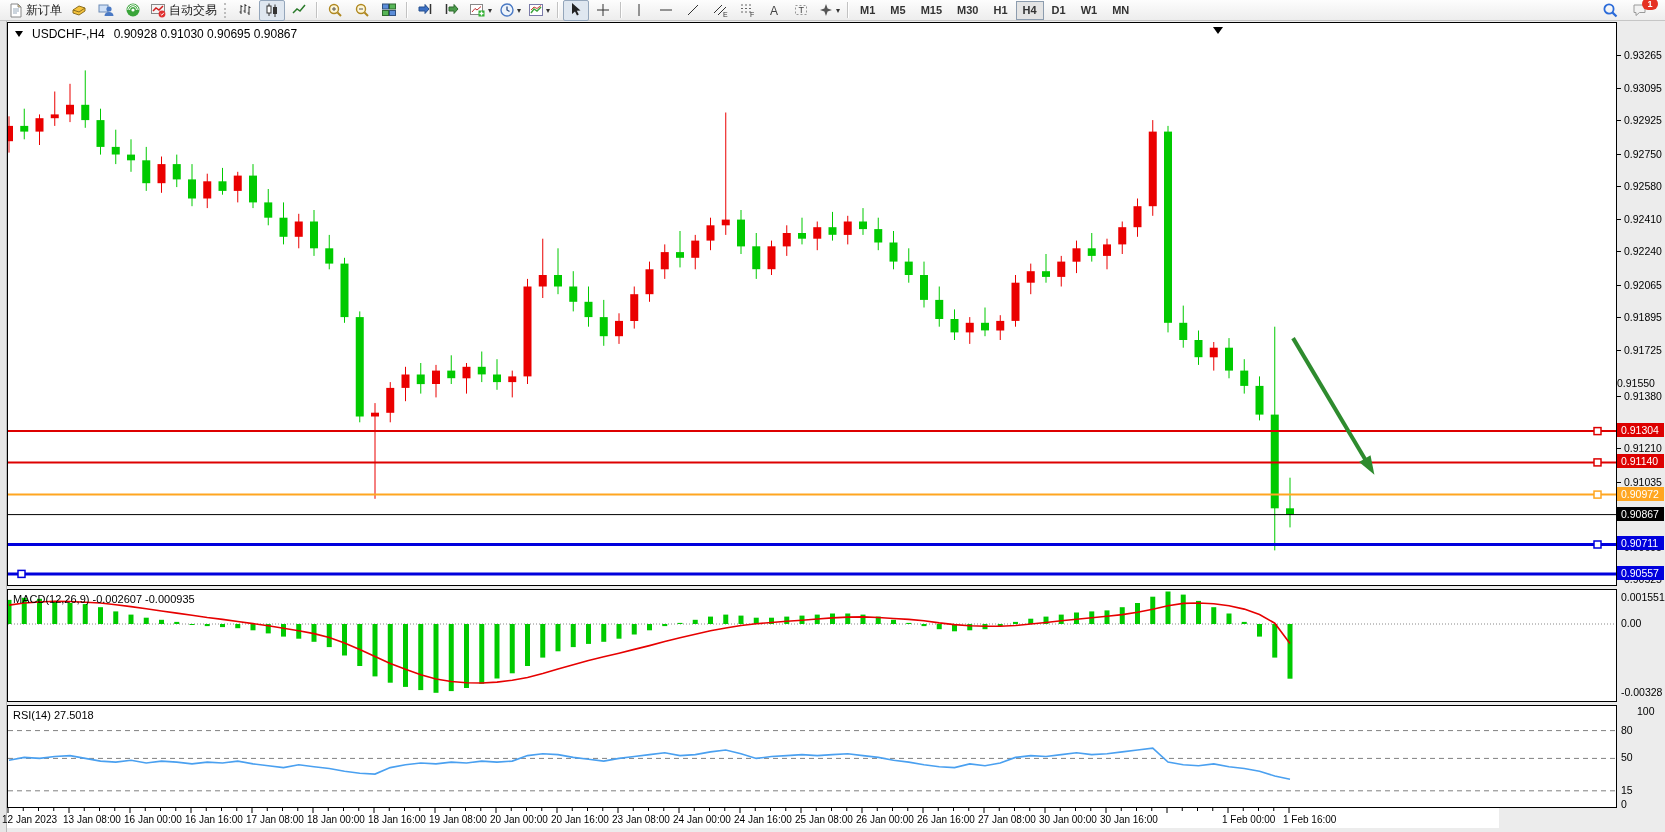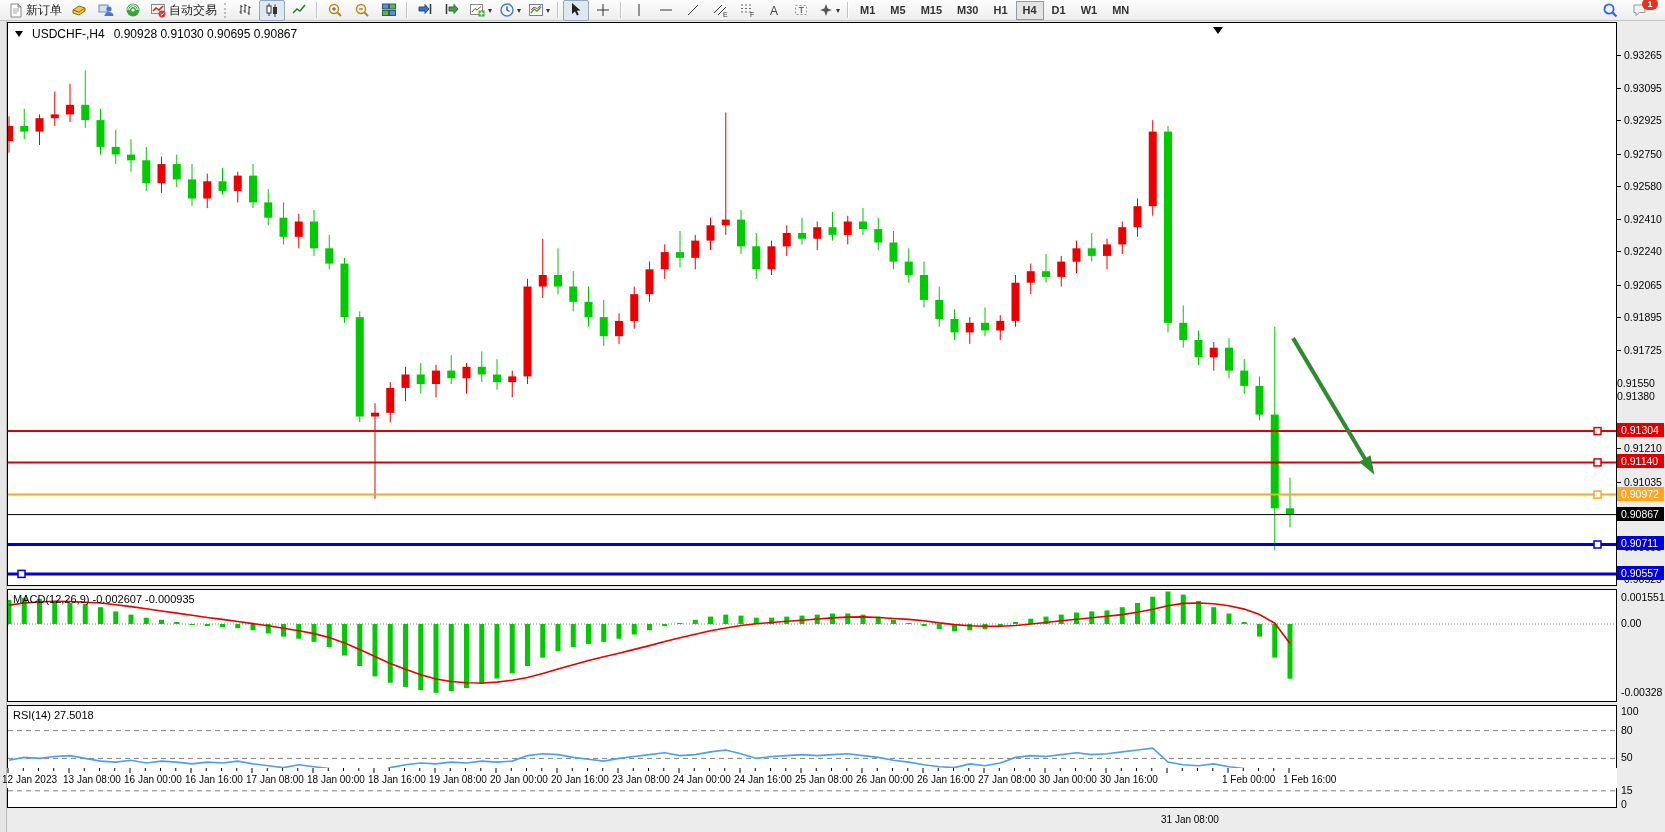--- a/index.html
+++ b/index.html
@@ -36,21 +36,21 @@
   .tri{width:0;height:0;border-left:4px solid transparent;border-right:4px solid transparent;
        border-top:6px solid #000;}
   .ind-label{position:absolute;left:5px;top:3px;font-size:11px;color:#000;z-index:2;}
   
   #price-axis{position:absolute;left:1617px;top:22px;width:48px;height:786px;font-size:10.5px;color:#000;}
   .ptick{position:absolute;left:0;height:12px;line-height:12px;white-space:nowrap;display:flex;align-items:center;}
   .ptick .dash{display:inline-block;width:4px;height:1px;background:#000;margin-right:3px;}
   .plabel{position:absolute;left:0;width:47px;height:14px;line-height:14px;font-size:10.5px;
           color:#fff;padding-left:4px;box-sizing:border-box;z-index:3;}
   .paxlab{position:absolute;left:4px;height:12px;line-height:12px;white-space:nowrap;}
-  #time-axis{position:absolute;left:7px;top:768px;width:1610px;height:20px;background:#fff;font-size:10px;color:#000;}
+  #time-axis{position:absolute;left:7px;top:808px;width:1492px;height:20px;background:#fff;font-size:10px;color:#000;}
   .tlabel{position:absolute;top:6px;white-space:nowrap;}
   .left-strip{position:absolute;left:0;top:21px;width:7px;height:811px;background:#e6e6e6;
               border-right:1px solid #b9b9b9;box-sizing:border-box;}
 </style>
 </head>
 <body>
 <div id="app">
 
 <div class="toolbar">
   <div class="tb">
@@ -672,21 +672,21 @@
         <span>0.91895</span>
       </div>
       <div class="ptick" style="top: 322px;">
         <span class="dash"></span>
         <span>0.91725</span>
       </div>
       <div class="ptick" style="top: 355px; flex-direction: column;">
         <span class="dash"></span>
         <span>0.91550</span>
       </div>
-      <div class="ptick" style="top: 368px; flex-direction: column;">
+      <div class="ptick" style="top: 368px;">
         <span class="dash"></span>
         <span>0.91380</span>
       </div>
       <div class="ptick" style="top: 420px;">
         <span class="dash"></span>
         <span>0.91210</span>
       </div>
       <div class="ptick" style="top: 454px;">
         <span class="dash"></span>
         <span>0.91035</span>
@@ -699,21 +699,21 @@
         <span class="dash"></span>
         <span>0.90695</span>
       </div>
       <div class="ptick" style="top: 551px;">
         <span class="dash"></span>
         <span>0.90525</span>
       </div>
       <div class="paxlab" style="top: 569px;">0.001551</div>
       <div class="paxlab" style="top: 595px;">0.00</div>
       <div class="paxlab" style="top: 664px;">-0.00328</div>
-      <div class="paxlab" style="top: 683px;">100</div>
+      <div class="paxlab" style="top: 683px; margin-left: 16px;">100</div>
       <div class="paxlab" style="top: 702px;">80</div>
       <div class="paxlab" style="top: 729px;">50</div>
       <div class="paxlab" style="top: 762px;">15</div>
       <div class="paxlab" style="top: 776px;">0</div>
       <div class="plabel" style="top: 401px; background: rgb(221, 0, 0);">0.91304</div>
       <div class="plabel" style="top: 432px; background: rgb(221, 0, 0);">0.91140</div>
       <div class="plabel" style="top: 465px; background: rgb(255, 166, 32);">0.90972</div>
       <div class="plabel" style="top: 514px; background: rgb(0, 0, 221);">0.90711</div>
       <div class="plabel" style="top: 544px; background: rgb(0, 0, 221);">0.90557</div>
       <div class="plabel" style="top: 485px; background: rgb(0, 0, 0);">0.90867</div>

